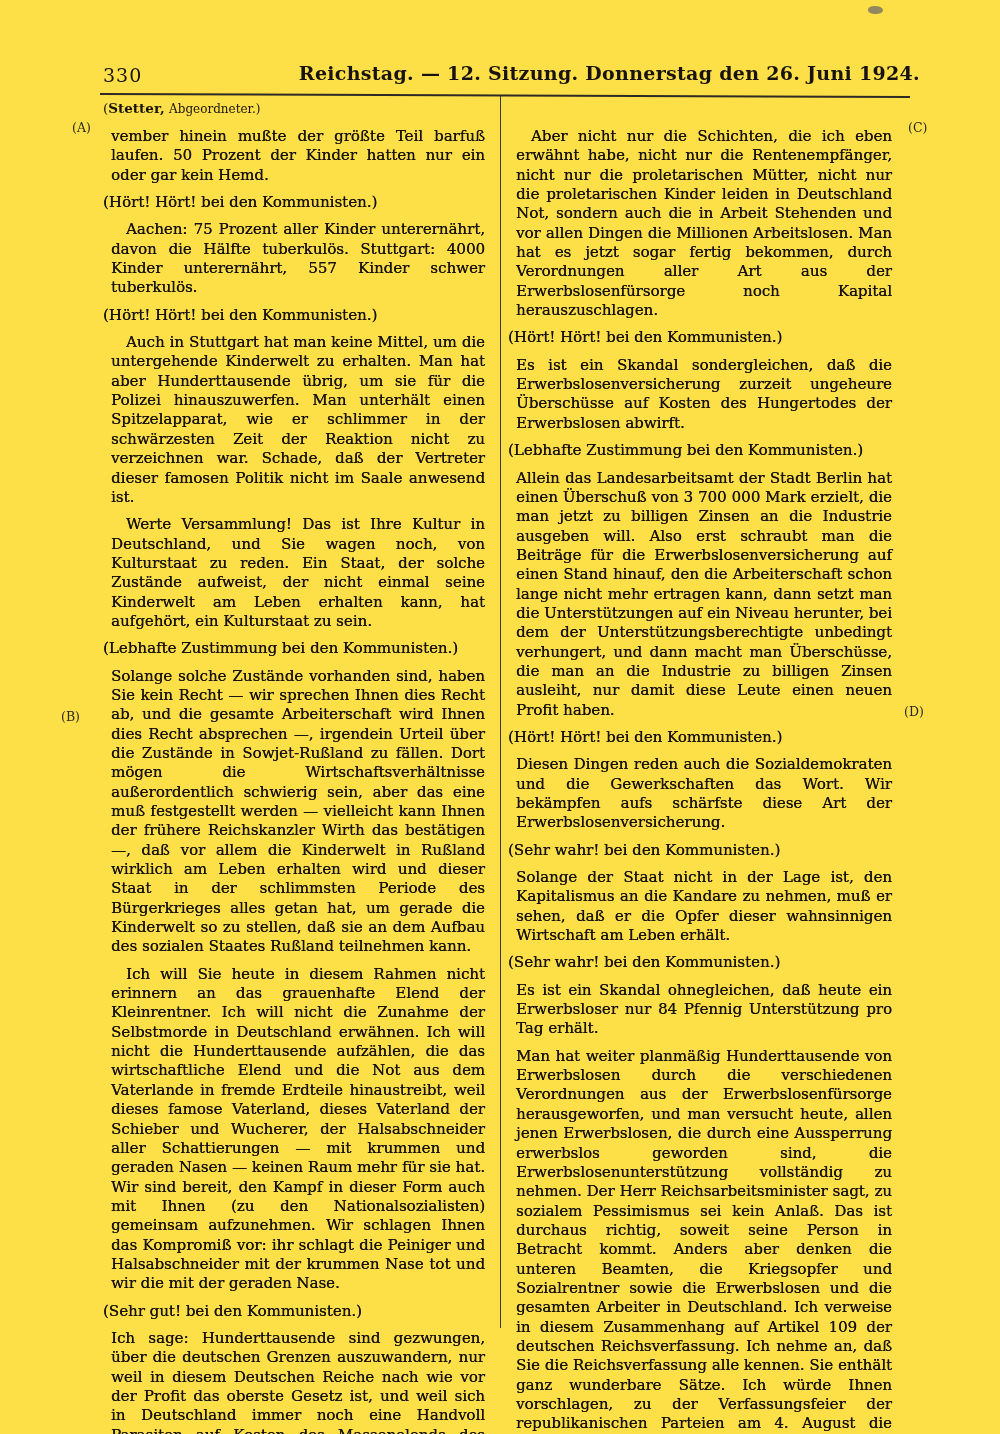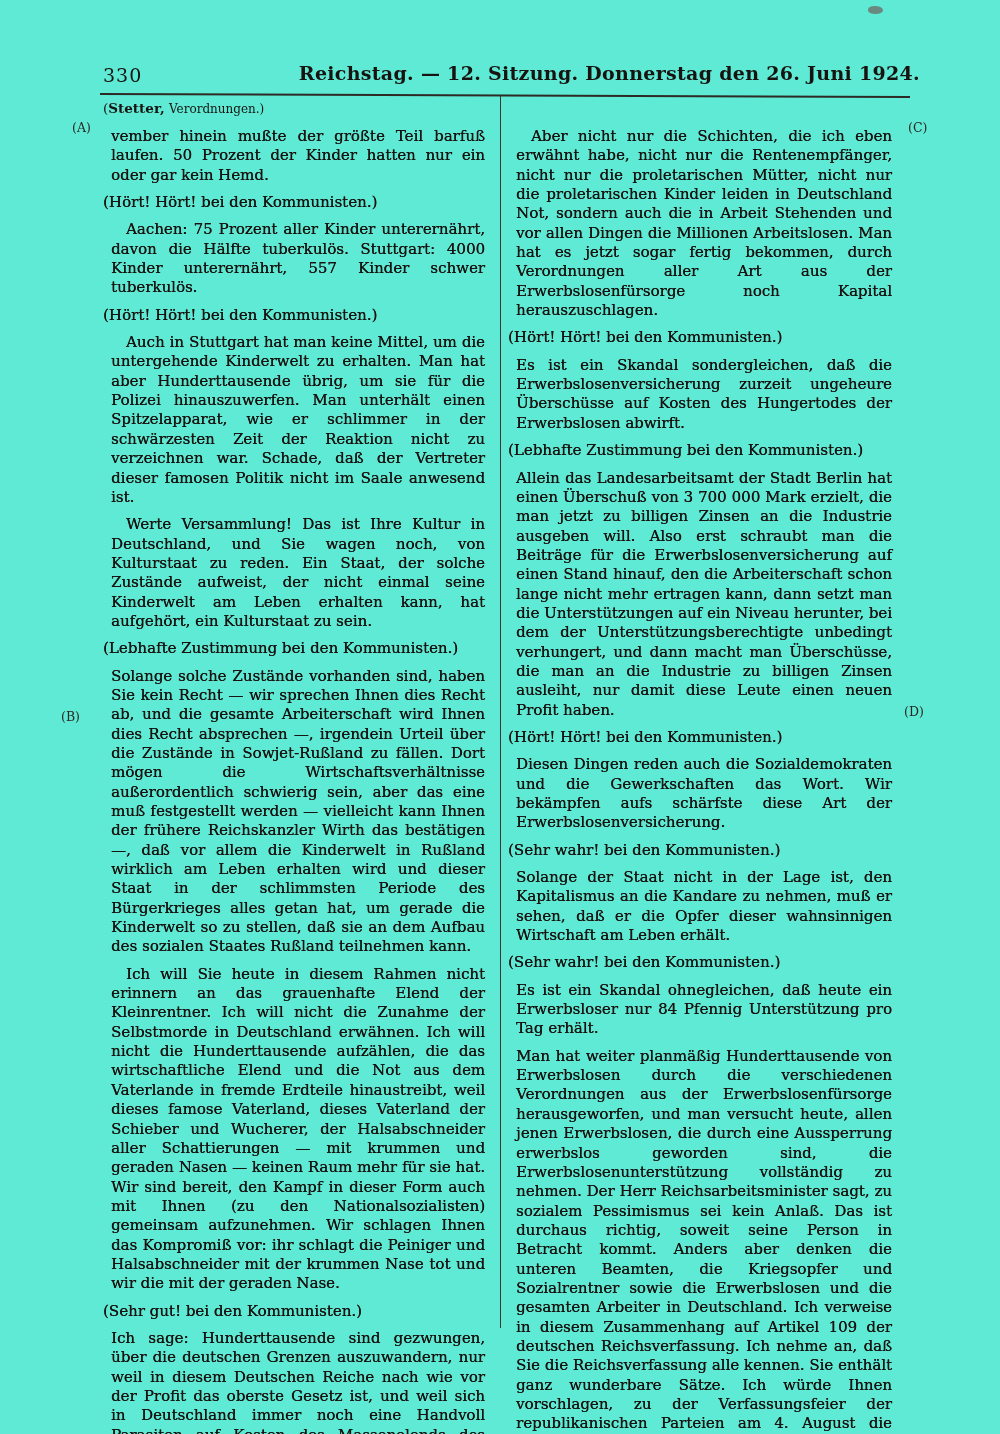--- a/index.html
+++ b/index.html
@@ -1,19 +1,19 @@
 <!DOCTYPE html>
 <html lang="de"><head>
 <meta charset="utf-8">
 <style>
   html,body{margin:0;padding:0;background:#ffffff;}
   .page{
     position:relative;
     width:1000px;height:1434px;
-    background:#5eead4;
+    background:#fde047;
     overflow:hidden;
     font-family:"DejaVu Serif",serif;
     color:#181310;
   }
   
   .pagenum{position:absolute;top:64px;left:103px;font-size:19px;letter-spacing:1px;}
   .htitle{position:absolute;top:62px;left:280px;width:640px;text-align:right;
           font-size:19px;font-weight:bold;letter-spacing:.3px;}
   .hrule{position:absolute;top:93px;left:100px;width:810px;height:0;
          border-top:2px solid #2d2a26;transform:rotate(.22deg);transform-origin:left center;}
@@ -51,21 +51,21 @@
 <body>
 
 <div class="page">
 
   <div class="speck"></div>
 
   <div class="pagenum">330</div>
   <div class="htitle">Reichstag. — 12. Sitzung. Donnerstag den 26. Juni 1924.</div>
   <div class="hrule"></div>
 
-  <div class="speaker"><span>(</span><span class="name">Stetter,</span> <span class="role">Verordnungen.)</span></div>
+  <div class="speaker"><span>(</span><span class="name">Stetter,</span> <span class="role">Abgeordneter.)</span></div>
 
   <div class="mletter mletter-a">(A)</div>
   <div class="mletter mletter-b">(B)</div>
   <div class="mletter mletter-c">(C)</div>
   <div class="mletter mletter-d">(D)</div>
 
   <div class="divider"></div>
 
   <div class="col col-left">
     <p class="body">vember hinein mußte der größte Teil barfuß laufen. 50 Prozent der Kinder hatten nur ein oder gar kein Hemd.</p>

